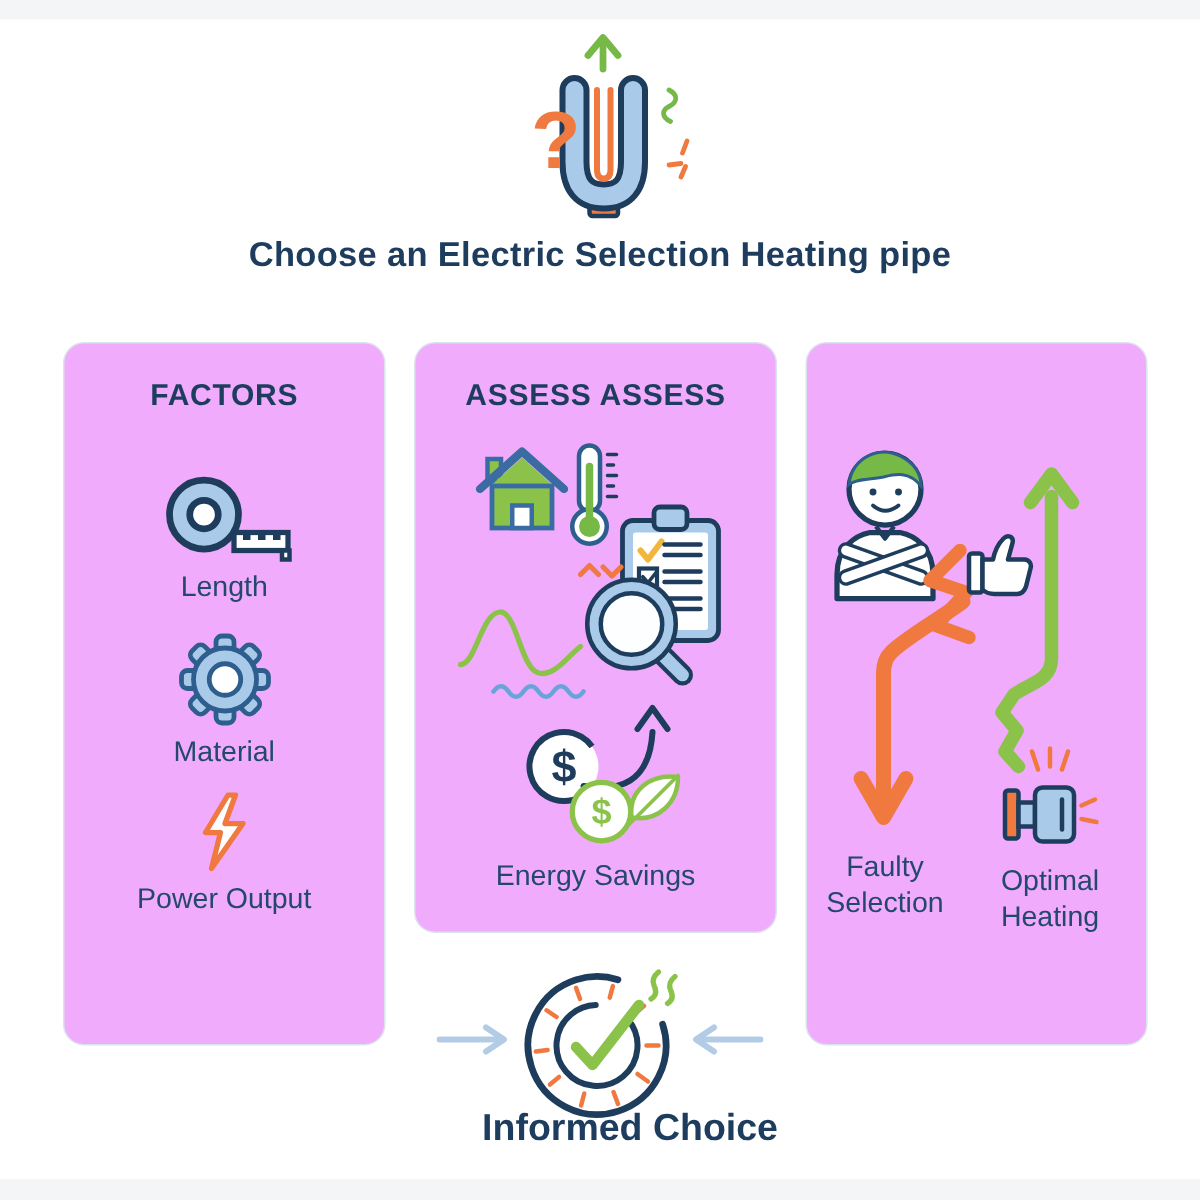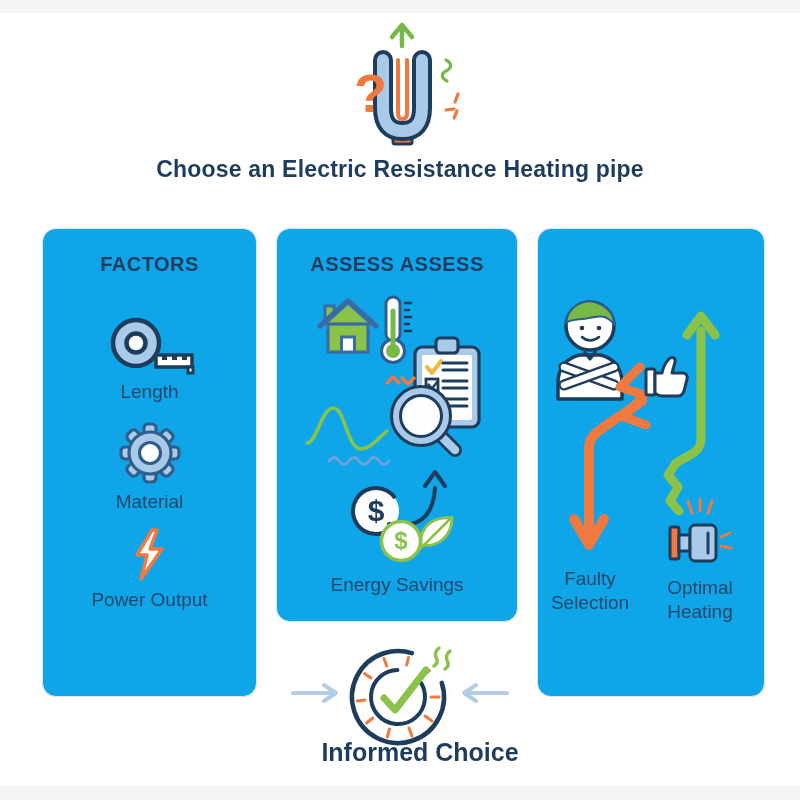--- a/index.html
+++ b/index.html
@@ -3,21 +3,21 @@
 <meta charset="utf-8">
 <style>
   html,body{margin:0;padding:0;}
   .stage{position:relative;width:800px;height:800px;background:#ffffff;overflow:hidden;
          font-family:"Liberation Sans",sans-serif;color:#24486b;}
   .band{position:absolute;left:0;width:800px;background:#f3f5f6;}
   .band.top{top:0;height:13px;}
   .band.bottom{bottom:0;height:14px;}
   .title{position:absolute;top:156px;left:0;width:800px;text-align:center;
          font-size:23px;font-weight:bold;color:#1d3c5e;letter-spacing:.2px;}
-  .card{position:absolute;top:228px;background:#0ea5e9;border:1.5px solid #dbe3ec;border-radius:14px;box-sizing:border-box;}
+  .card{position:absolute;top:228px;background:#f0abfc;border:1.5px solid #dbe3ec;border-radius:14px;box-sizing:border-box;}
   #card-factors{left:42px;width:215px;height:469px;}
   #card-assess{left:276px;width:242px;height:394px;}
   #card-outcome{left:537px;width:228px;height:469px;}
   .card-header{position:absolute;top:24px;left:0;width:100%;text-align:center;
                font-size:20px;font-weight:bold;color:#1d3c5e;letter-spacing:.5px;}
   .f-item{position:absolute;left:0;width:100%;display:flex;flex-direction:column;align-items:center;}
   .f-label{margin-top:6px;font-size:19px;color:#24486b;}
   .scene{position:absolute;}
   .mini-label{position:absolute;text-align:center;font-size:19px;color:#24486b;line-height:1.28;}
   #energy-label{top:344px;left:0;width:100%;}
@@ -39,21 +39,21 @@
     <path d="M56,19 L66,7 L76,19" stroke="#76b947" stroke-width="4.5" fill="none" stroke-linecap="round" stroke-linejoin="round"></path>
     <rect x="57" y="113" width="19" height="13" rx="2" fill="#f0793f" stroke="#1e3c5c" stroke-width="3"></rect>
     <path d="M47,42 V90 Q47,113 66.5,113 Q86,113 86,90 V42" stroke="#1e3c5c" stroke-width="20" fill="none" stroke-linecap="round"></path>
     <path d="M47,42 V90 Q47,113 66.5,113 Q86,113 86,90 V42" stroke="#a9cbe9" stroke-width="12" fill="none" stroke-linecap="round"></path>
     <path d="M62,42 V95 Q62,101 66.5,101 Q71,101 71,95 V42" fill="#ffffff" stroke="#f0793f" stroke-width="4" stroke-linecap="round"></path>
     <text x="18" y="94" font-size="54" font-weight="bold" fill="#f0793f">?</text>
     <path d="M110,42 c6,3 6,8 0,11 c-5,2.5 -5,7 1,10" stroke="#76b947" stroke-width="3.2" fill="none" stroke-linecap="round"></path>
     <path d="M122,76 l-3,8 m-1,7 l-8,1 m11,1 l-3,7" stroke="#f0793f" stroke-width="3.2" fill="none" stroke-linecap="round"></path>
   </svg>
 
-  <div class="title">Choose an Electric Resistance Heating pipe</div>
+  <div class="title">Choose an Electric Selection Heating pipe</div>
 
   <div class="card" id="card-factors">
     <div class="card-header">FACTORS</div>
 
     <div class="f-item" style="top:84px;">
       <svg width="92" height="62" viewBox="0 0 92 62">
         <circle cx="32" cy="30" r="23" fill="#a9cbe9" stroke="#1e3c5c" stroke-width="4.5"></circle>
         <circle cx="32" cy="30" r="9.5" fill="#ffffff" stroke="#1e3c5c" stroke-width="4.5"></circle>
         <rect x="52" y="42" width="36" height="12" fill="#ffffff" stroke="#1e3c5c" stroke-width="3.5"></rect>
         <rect x="58" y="42" width="5" height="5" fill="#1e3c5c"></rect>

